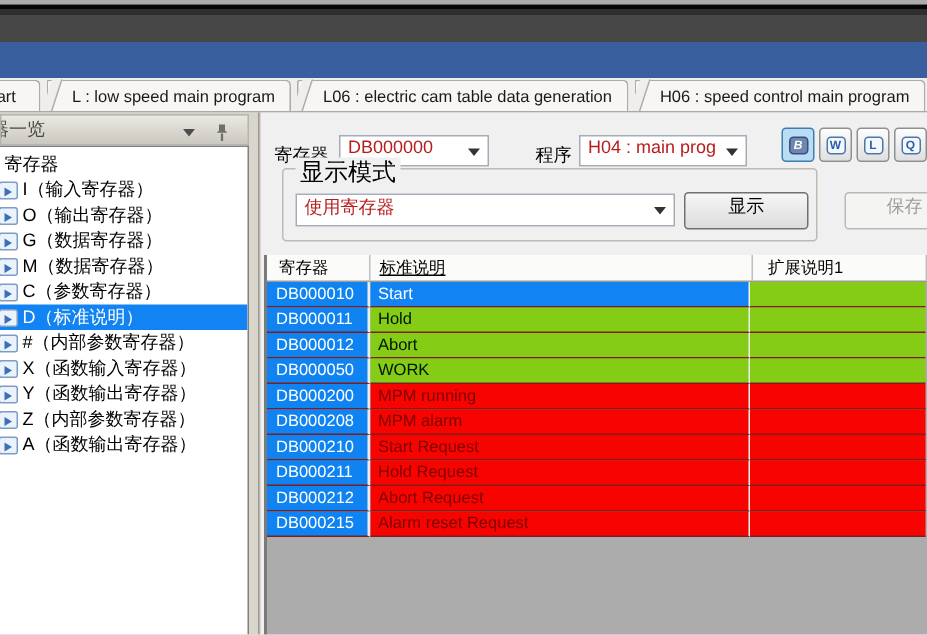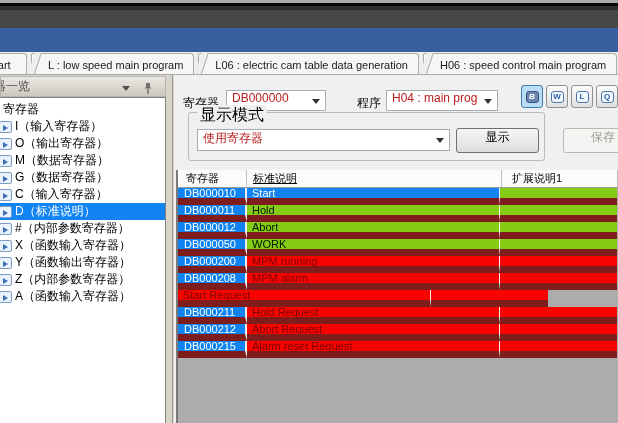--- a/index.html
+++ b/index.html
@@ -83,21 +83,21 @@
   
   .rtable { position:absolute; left:2px; top:95px; width:442px; height:253px;
             border-left:2px solid #7A7A7A; background:#ACACAC; overflow:hidden; }
   .thead { display:flex; height:18px; background:#FBFBFA; border-bottom:1px solid #9C9C9C; }
   .th { font-size:11px; color:#000; display:flex; align-items:center;
         border-right:1px solid #BFBFBF; }
   .th.c1 { width:69px; padding-left:8px; }
   .th.c2 { width:255px; padding-left:6px;text-decoration:underline; }
   .th.c3 { width:116px; padding-left:10px; }
   .trow { display:flex; height:17px; }
-  .td { font-size:11px; display:flex; align-items:center; border-bottom:7px solid #7f1d1d; }
+  .td { font-size:11px; display:flex; align-items:center; border-bottom:1px solid #7f1d1d; }
   .td.reg { width:69px; padding-left:6px; background:#0E83F1; color:#FFFFFF;
             border-right:2px solid #EDEDED; }
   .td.desc { width:253px; padding-left:5px; border-right:1px solid #F2F2F2; }
   .td.ext { width:117px; }
   .bg-green { background:#84cc16; color:#001400; }
   .bg-red { background:#F80400; color:#7C0000; }
   .bg-sel { background:#1283F2; color:#FFFFFF; }
 </style>
 </head>
 <body>
@@ -149,29 +149,29 @@
     <div class="titem">
         <span class="t-icon"></span>
         <span>I（输入寄存器）</span>
       </div>
     <div class="titem">
         <span class="t-icon"></span>
         <span>O（输出寄存器）</span>
       </div>
     <div class="titem">
         <span class="t-icon"></span>
+        <span>G（数据寄存器）</span>
+      </div>
+    <div class="titem">
+        <span class="t-icon"></span>
         <span>M（数据寄存器）</span>
       </div>
     <div class="titem">
         <span class="t-icon"></span>
-        <span>G（数据寄存器）</span>
-      </div>
-    <div class="titem">
-        <span class="t-icon"></span>
-        <span>C（输入寄存器）</span>
+        <span>C（参数寄存器）</span>
       </div>
     <div class="titem sel">
         <span class="t-icon"></span>
         <span>D（标准说明）</span>
       </div>
     <div class="titem">
         <span class="t-icon"></span>
         <span>#（内部参数寄存器）</span>
       </div>
     <div class="titem">
@@ -181,21 +181,21 @@
     <div class="titem">
         <span class="t-icon"></span>
         <span>Y（函数输出寄存器）</span>
       </div>
     <div class="titem">
         <span class="t-icon"></span>
         <span>Z（内部参数寄存器）</span>
       </div>
     <div class="titem">
         <span class="t-icon"></span>
-        <span>A（函数输入寄存器）</span>
+        <span>A（函数输出寄存器）</span>
       </div>
   </div>
 </div>
 <div class="splitter"></div>
 
 <div class="main">
 
   <span class="lbl" style="left:9px; top:20px;">寄存器</span>
   <div class="combo" style="left:52px; top:15px; width:100px; height:21px;">
     <span>DB000000</span>
@@ -269,20 +269,21 @@
       <div class="td reg">DB000200</div>
       <div class="td desc bg-red">MPM running</div>
       <div class="td ext bg-red"></div>
     </div>
     <div class="trow">
       <div class="td reg">DB000208</div>
       <div class="td desc bg-red">MPM alarm</div>
       <div class="td ext bg-red"></div>
     </div>
     <div class="trow">
+      <div class="td reg">DB000210</div>
       <div class="td desc bg-red">Start Request</div>
       <div class="td ext bg-red"></div>
     </div>
     <div class="trow">
       <div class="td reg">DB000211</div>
       <div class="td desc bg-red">Hold Request</div>
       <div class="td ext bg-red"></div>
     </div>
     <div class="trow">
       <div class="td reg">DB000212</div>

